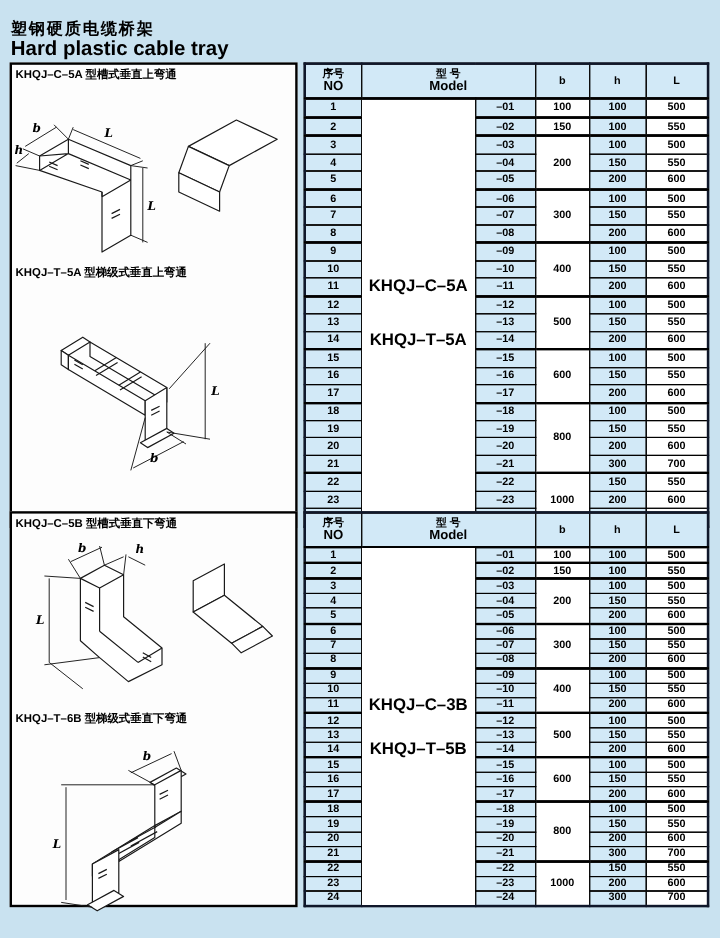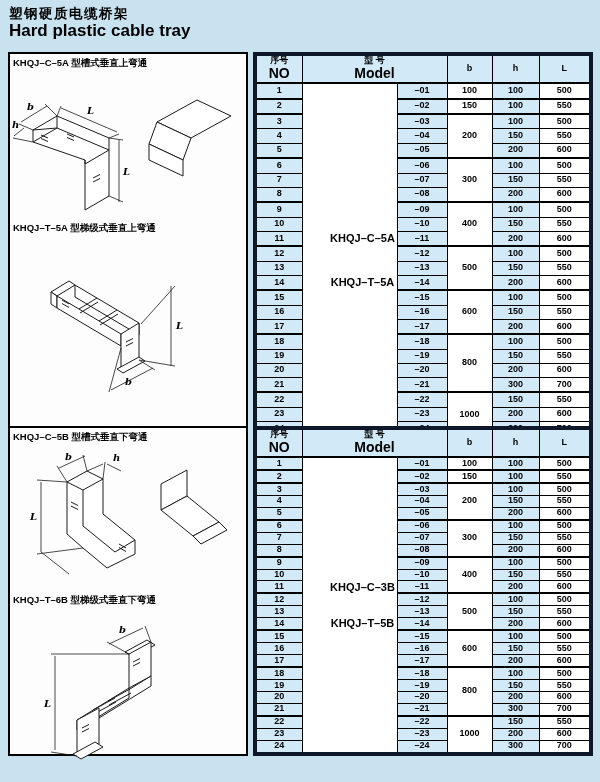--- a/index.html
+++ b/index.html
@@ -2,48 +2,48 @@
 <html><head>
 <meta charset="utf-8">
 <style>
   *{margin:0;padding:0;box-sizing:border-box}
   html,body{width:600px;height:782px}
   body{
     background:#c9e2f0;
     font-family:"Liberation Sans","DejaVu Sans",sans-serif;
     font-weight:bold;color:#000;position:relative;overflow:hidden;
   }
-  .page-title{position:absolute;left:9px;top:5px;line-height:17px}
+  .page-title{position:absolute;left:9px;top:15px;line-height:17px}
   .page-title .zh{font-size:13.5px;letter-spacing:1.5px}
   .page-title .en{font-size:17px}
 
   .section{position:absolute;left:8px;width:584px}
   #section-a{top:52px;height:388px}
   #section-b{top:426px;height:330px}
 
   .panel{position:absolute;left:0;top:0;width:240px;height:100%;
     background:#fdfdfd;border:2px solid #000}
   .panel-label{position:absolute;left:3px;right:3px;font-size:9.5px;line-height:12px}
   .lbl-top{top:3px}
   #section-a .lbl-mid{top:168px}
   #section-b .lbl-mid{top:166px}
   .fig{position:absolute;left:1px}
 
   table.spec{position:absolute;left:245px;top:0;width:336px;height:100%;
-    border-collapse:collapse;table-layout:fixed;background:#404040;border:4px solid #0f172a}
+    border-collapse:collapse;table-layout:fixed;background:#404040;border:2px solid #0f172a}
   .spec th,.spec td{border:1px solid #000;font-size:9px;font-weight:bold;
     text-align:center;vertical-align:middle;padding:0;line-height:1.1;overflow:hidden}
   .spec thead th{height:29px;background:#d2e9f7;border-bottom:2px solid #000}
-  .spec thead .en{font-size:14px}
+  .spec thead .en{font-size:11px}
   .c-no,.c-suffix,.c-h{background:#d2e9f7}
   .c-b,.c-l{background:#fff}
   .c-model{background:#fff;position:relative}
   tr.grp td{border-top:2px solid #000}
-  .model-label{position:absolute;left:13px;width:100%;text-align:center;
-    transform:translateY(-50%);font-size:11px}
+  .model-label{position:absolute;left:0;width:100%;text-align:center;
+    transform:translateY(-50%);font-size:14px}
   .model-label.m0{top:43.8%}
   .model-label.m1{top:56.2%}
 
   svg .ln{fill:none;stroke:#1a1a1a;stroke-width:1;stroke-linejoin:round}
   svg .fc{fill:#ffffff;stroke:#1a1a1a;stroke-width:1;stroke-linejoin:round}
   svg .dm{fill:none;stroke:#1a1a1a;stroke-width:0.8}
   .dim{font-family:"DejaVu Serif","Liberation Serif",serif;font-style:italic;
     font-size:10px;font-weight:bold;fill:#000}
 </style>
 </head>

